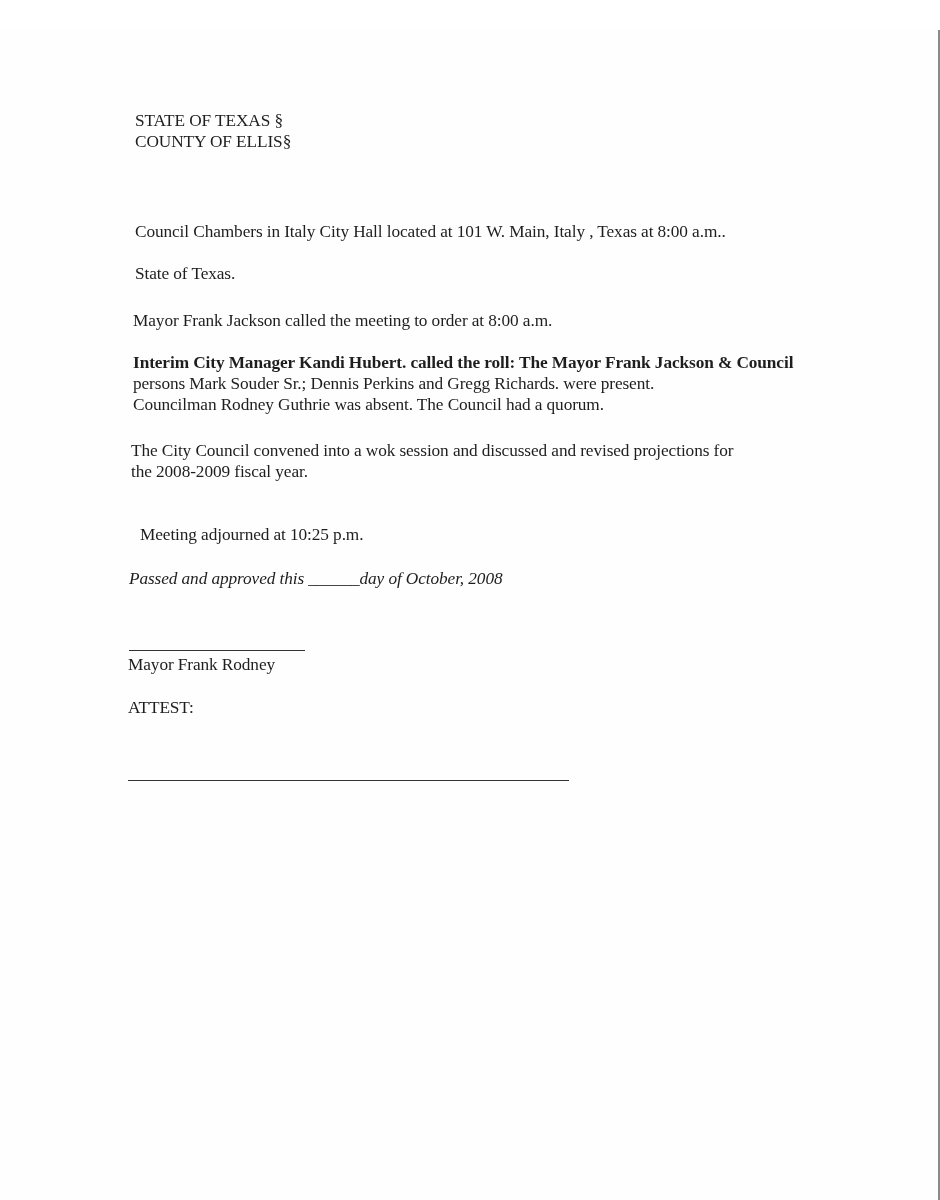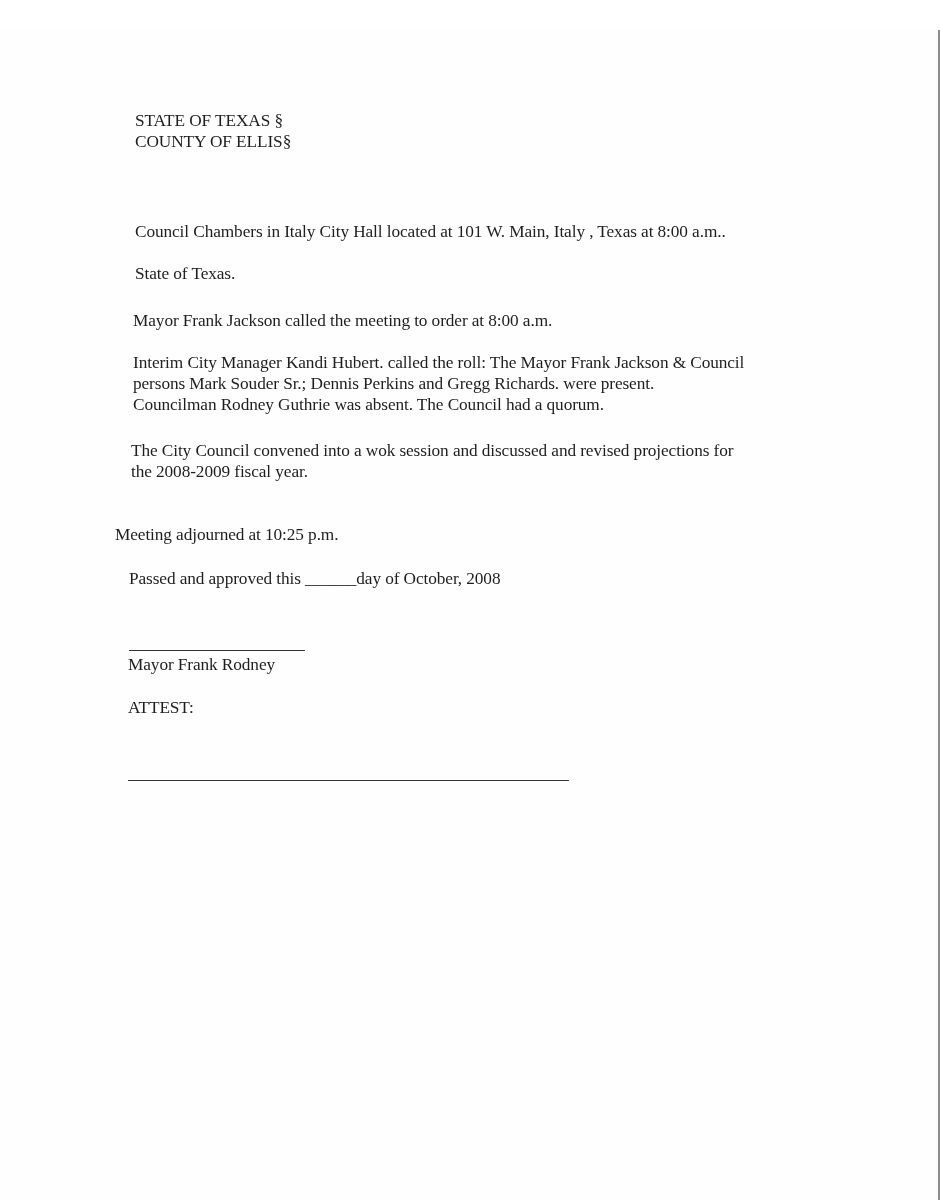--- a/index.html
+++ b/index.html
@@ -58,30 +58,30 @@
 <div class="page">
 
   <div class="line" style="left:135px; top:80px;">STATE OF TEXAS  §</div>
   <div class="line" style="left:135px; top:101px;">COUNTY OF ELLIS§</div>
 
   <div class="line" style="left:135px; top:191px;">Council Chambers in Italy City Hall located at 101 W. Main, Italy , Texas at 8:00 a.m..</div>
   <div class="line" style="left:135px; top:233px;">State of Texas.</div>
 
   <div class="line" style="left:133px; top:280px;">Mayor Frank Jackson called the meeting to order at 8:00 a.m.</div>
 
-  <div class="line" style="left:133px; top:322px;">Interim City Manager Kandi Hubert. called the roll: The Mayor Frank Jackson &amp; Council</div>
+  <div class="line" style="left:133px; top:322px;font-weight:bold;">Interim City Manager Kandi Hubert. called the roll: The Mayor Frank Jackson &amp; Council</div>
   <div class="line" style="left:133px; top:343px;">persons Mark Souder Sr.; Dennis Perkins and Gregg Richards. were present.</div>
   <div class="line" style="left:133px; top:364px;">Councilman Rodney Guthrie was absent.  The Council had a quorum.</div>
 
   <div class="line" style="left:131px; top:410px;">The City Council convened into a wok session and discussed and revised projections for</div>
   <div class="line" style="left:131px; top:431px;">the 2008-2009 fiscal year.</div>
 
-  <div class="line" style="left:115px; top:494px;font-family:Liberation Serif, serif;">Meeting adjourned at 10:25 p.m.</div>
+  <div class="line" style="left:140px; top:494px;font-family:Liberation Serif, serif;">Meeting adjourned at 10:25 p.m.</div>
 
-  <div class="line" style="left:129px; top:538px;"><span>Passed and approved this </span><span>______</span><span>day of October, 2008</span></div>
+  <div class="line" style="left:129px; top:538px;font-style:italic;"><span>Passed and approved this </span><span>______</span><span>day of October, 2008</span></div>
 
   <div class="sig-line" style="left:129px; top:620px; width:176px;"></div>
   <div class="line" style="left:128px; top:624px;">Mayor Frank Rodney</div>
 
   <div class="line" style="left:128px; top:667px;">ATTEST:</div>
 
   <div class="sig-line" style="left:128px; top:750px; width:441px;"></div>
 
   <div class="noise"></div>
   <div class="right-edge"></div>

